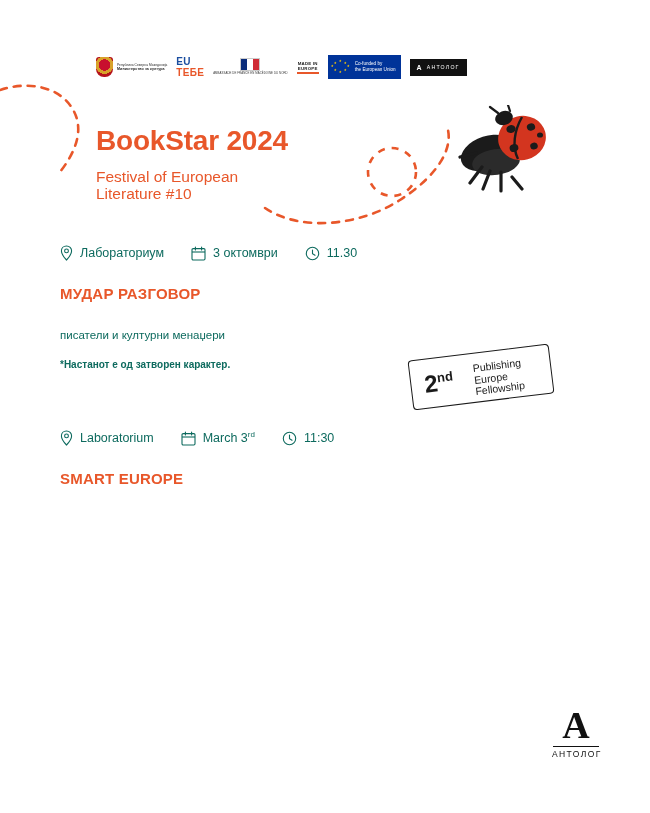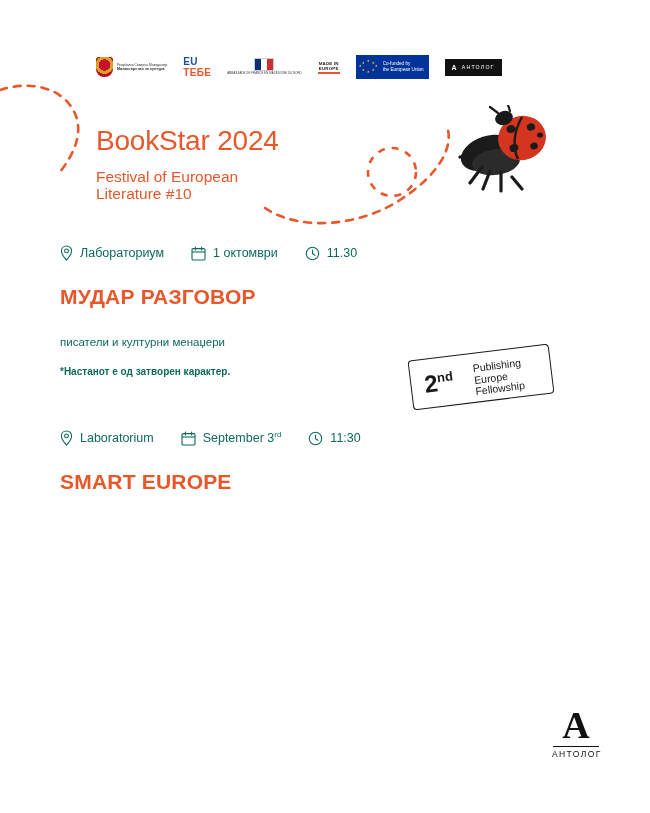--- a/index.html
+++ b/index.html
@@ -21,21 +21,21 @@
     height: 813px;
     background: #ffffff;
   }
   
   .logo-strip {
     position: absolute;
     left: 96px;
     top: 55px;
     display: flex;
     align-items: center;
-    gap: 16px;
+    gap: 9px;
   }
   .logo-box {
     display: flex;
     align-items: center;
     justify-content: center;
     height: 24px;
     box-sizing: border-box;
   }
   .logo-mk {
     gap: 4px;
@@ -167,21 +167,21 @@
   }
   
   .title-block {
     position: absolute;
     left: 96px;
     top: 126px;
   }
   .title-main {
     color: #e8572a;
     font-size: 28px;
-    font-weight: normal;
+    font-weight: bold;
     line-height: 30px;
     letter-spacing: -.2px;
     margin: 0;
   }
   .title-sub {
     color: #e8572a;
     font-size: 15.5px;
     line-height: 17px;
     margin: 12px 0 0 0;
     font-weight: normal;
@@ -210,21 +210,21 @@
     white-space: nowrap;
     justify-content: flex-end;
   }
   .meta-item svg { display: block; }
   .meta-item .meta-text sup {
     font-size: 8px;
     vertical-align: super;
   }
   .event-title {
     color: #e8572a;
-    font-size: 21px;
+    font-size: 15px;
     font-weight: bold;
     letter-spacing: .2px;
     margin: 0 0 10px 0;
   }
   .event-desc {
     color: #0d6a5e;
     font-size: 11.5px;
     line-height: 15.5px;
     margin: 0 0 14px 0;
     max-width: 400px;
@@ -399,21 +399,21 @@
         </svg>
         <span class="meta-text">Лабораториум</span>
       </div>
       <div class="meta-item">
         <svg width="15" height="15" viewBox="0 0 15 15">
           <rect x="1" y="2.6" width="13" height="11.4" rx="1.2" fill="none" stroke="#0d6a5e" stroke-width="1.1"></rect>
           <line x1="1" y1="6" x2="14" y2="6" stroke="#0d6a5e" stroke-width="1.1"></line>
           <line x1="4.4" y1="1" x2="4.4" y2="4" stroke="#0d6a5e" stroke-width="1.1" stroke-linecap="round"></line>
           <line x1="10.6" y1="1" x2="10.6" y2="4" stroke="#0d6a5e" stroke-width="1.1" stroke-linecap="round"></line>
         </svg>
-        <span class="meta-text">1 октомври</span>
+        <span class="meta-text">3 октомври</span>
       </div>
       <div class="meta-item">
         <svg width="15" height="15" viewBox="0 0 15 15">
           <circle cx="7.5" cy="7.5" r="6.2" fill="none" stroke="#0d6a5e" stroke-width="1.1"></circle>
           <path d="M7.5 4.1 V7.7 L10 9.3" fill="none" stroke="#0d6a5e" stroke-width="1.1" stroke-linecap="round"></path>
         </svg>
         <span class="meta-text">11.30</span>
       </div>
     </div>
     <div class="event-title">МУДАР РАЗГОВОР</div>
@@ -445,21 +445,21 @@
         </svg>
         <span class="meta-text">Laboratorium</span>
       </div>
       <div class="meta-item">
         <svg width="15" height="15" viewBox="0 0 15 15">
           <rect x="1" y="2.6" width="13" height="11.4" rx="1.2" fill="none" stroke="#0d6a5e" stroke-width="1.1"></rect>
           <line x1="1" y1="6" x2="14" y2="6" stroke="#0d6a5e" stroke-width="1.1"></line>
           <line x1="4.4" y1="1" x2="4.4" y2="4" stroke="#0d6a5e" stroke-width="1.1" stroke-linecap="round"></line>
           <line x1="10.6" y1="1" x2="10.6" y2="4" stroke="#0d6a5e" stroke-width="1.1" stroke-linecap="round"></line>
         </svg>
-        <span class="meta-text"><span>September 3</span><sup>rd</sup></span>
+        <span class="meta-text"><span>March 3</span><sup>rd</sup></span>
       </div>
       <div class="meta-item">
         <svg width="15" height="15" viewBox="0 0 15 15">
           <circle cx="7.5" cy="7.5" r="6.2" fill="none" stroke="#0d6a5e" stroke-width="1.1"></circle>
           <path d="M7.5 4.1 V7.7 L10 9.3" fill="none" stroke="#0d6a5e" stroke-width="1.1" stroke-linecap="round"></path>
         </svg>
         <span class="meta-text">11:30</span>
       </div>
     </div>
     <div class="event-title">SMART EUROPE</div>

